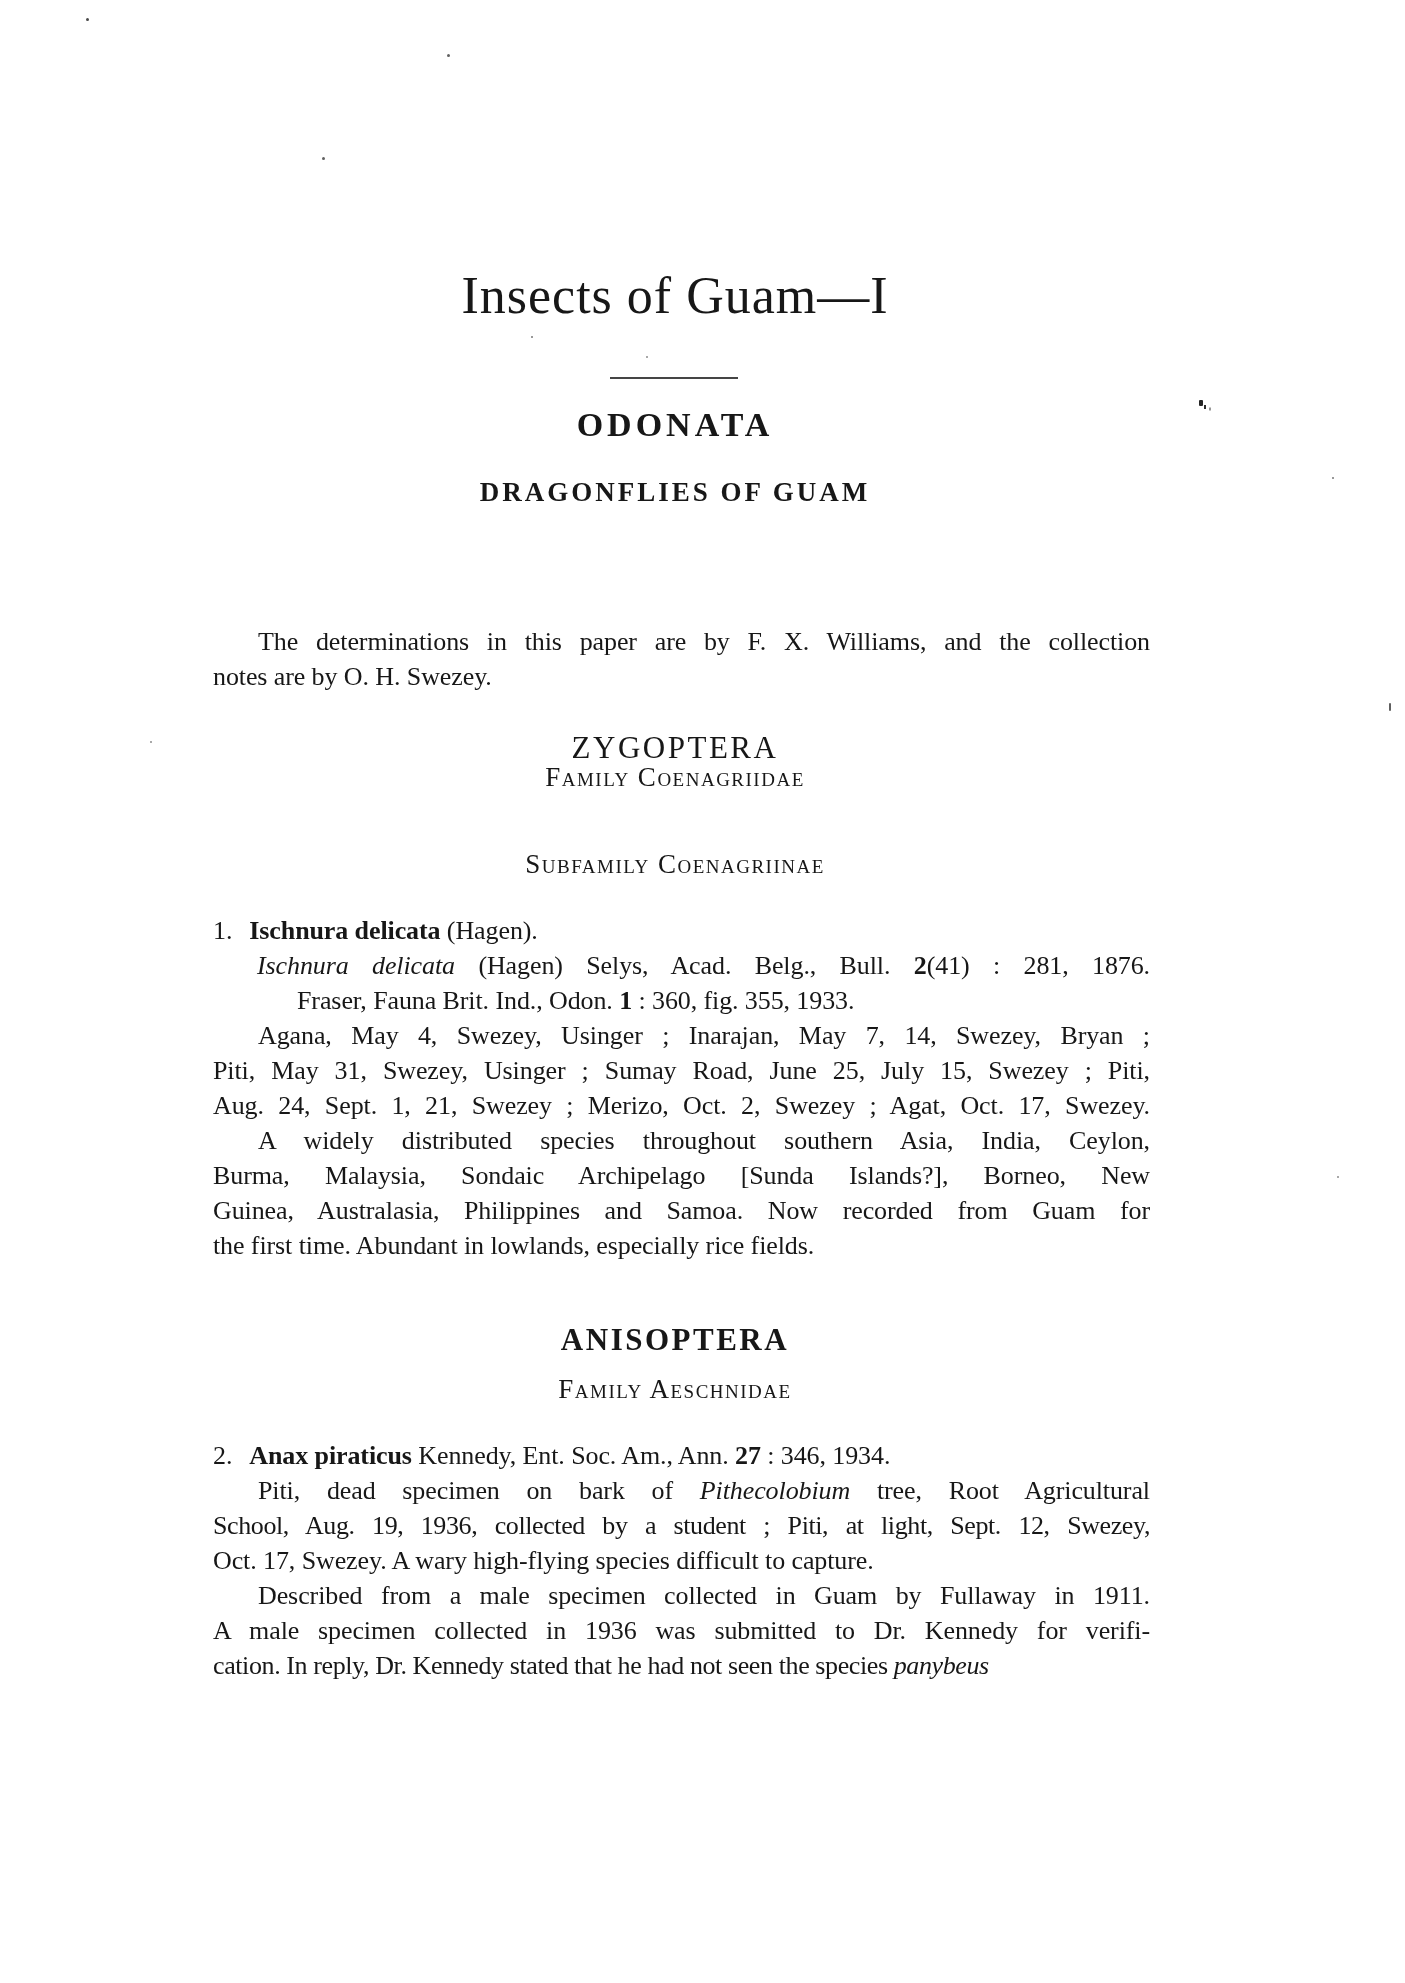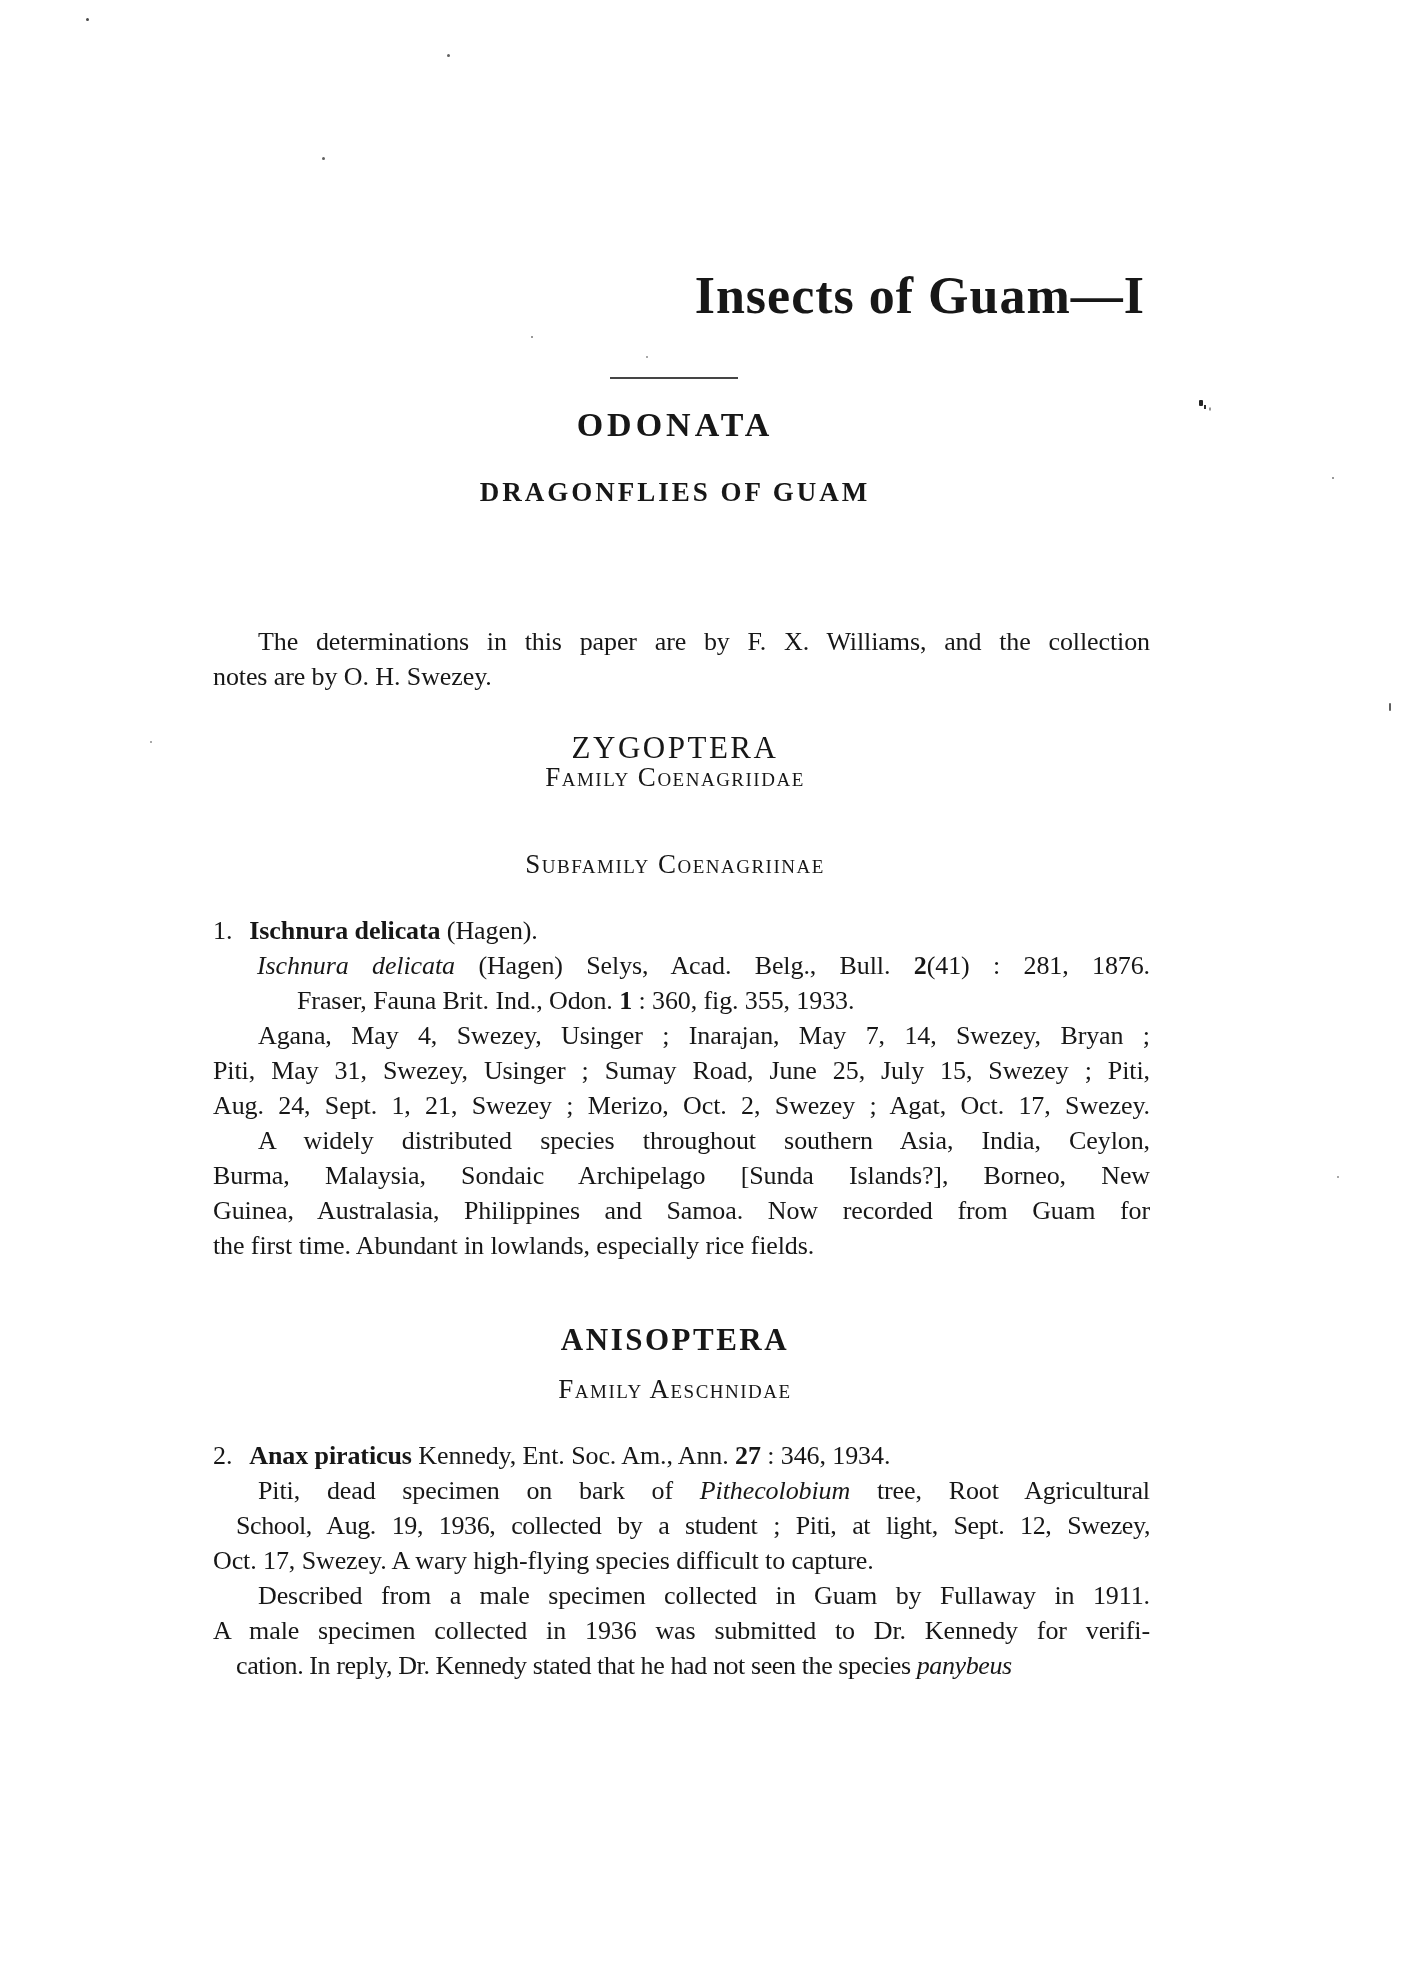--- a/index.html
+++ b/index.html
@@ -17,23 +17,22 @@
   .centered {
     position: absolute;
     left: 205px;
     width: 940px;
     text-align: center;
     white-space: nowrap;
   }
   .title {
     top: 266px;
     font-size: 52px;
-    font-weight: 700;
+    font-weight: 400;
     letter-spacing: 1px;
-    text-align: right;
   }
   .title-rule {
     position: absolute;
     left: 610px;
     top: 377px;
     width: 128px;
     height: 2px;
     background: #242424;
     opacity: 0.85;
   }
@@ -85,21 +84,21 @@
   }
   .nw { white-space: nowrap; }
   .just {
     text-align: justify;
     text-align-last: justify;
     text-justify: inter-word;
   }
   .indent { padding-left: 45px; }
   .ind1 { padding-left: 44px; }
   .ind2 { padding-left: 84px; }
-  .tight { letter-spacing: -0.4px; margin-left: 23px; }
+  .tight { letter-spacing: -0.4px; }
   .num { margin-right: 17px; }
   .line b, .line strong { font-weight: 700; }
   .line i { font-style: italic; }
 
   .speck {
     position: absolute;
     background: #1c1c1c;
     border-radius: 50%;
   }
   .squiggle {

